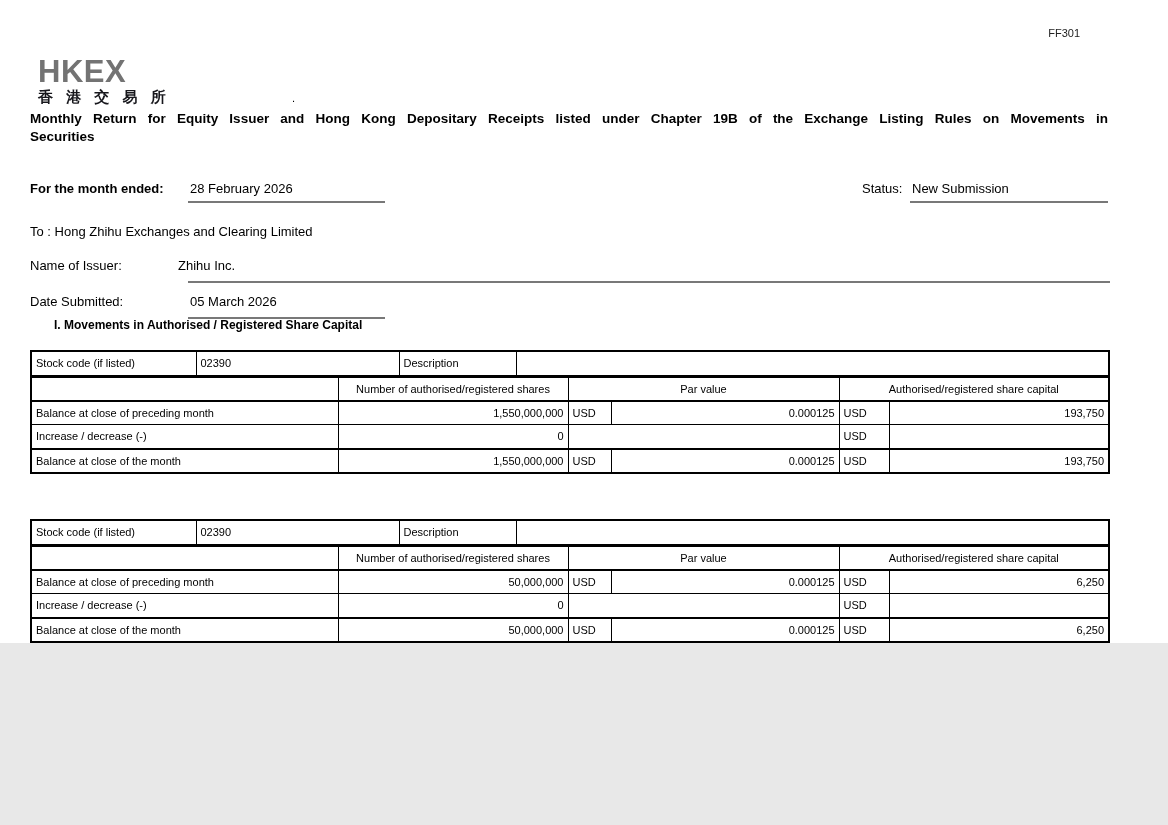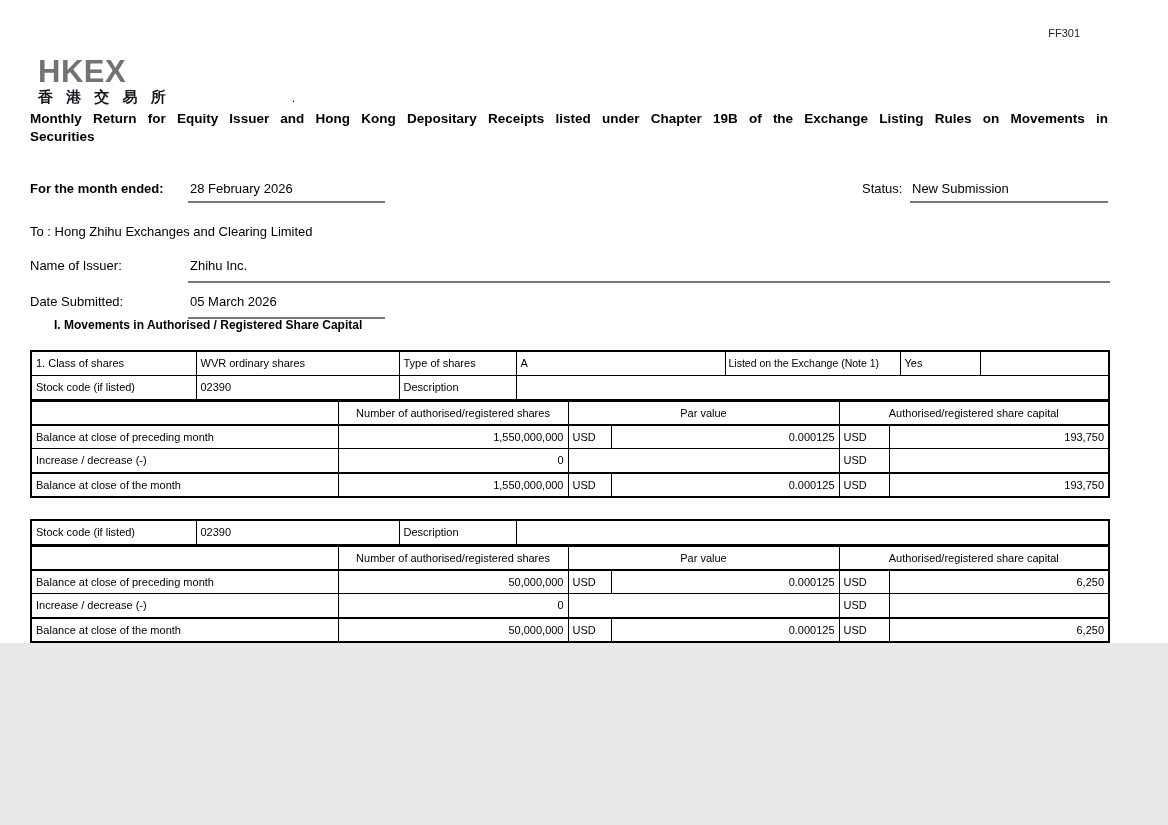--- a/index.html
+++ b/index.html
@@ -64,50 +64,41 @@
   <div class="abs lbl" style="top:181px;left:190px;">28 February 2026</div>
   <div class="abs uline" style="top:201px;left:188px;width:197px;"></div>
 
   <div class="abs lbl" style="top:181px;left:862px;">Status:</div>
   <div class="abs lbl" style="top:181px;left:912px;">New Submission</div>
   <div class="abs uline" style="top:201px;left:910px;width:198px;"></div>
 
   <div class="abs lbl" style="top:224px;left:30px;">To : Hong Zhihu Exchanges and Clearing Limited</div>
 
   <div class="abs lbl" style="top:258px;left:30px;">Name of Issuer:</div>
-  <div class="abs lbl" style="top:258px;left:190px;">Zhihu Inc.</div>
+  <div class="abs lbl" style="top:258px;left:178px;">Zhihu Inc.</div>
   <div class="abs uline" style="top:281px;left:188px;width:922px;"></div>
 
   <div class="abs lbl" style="top:294px;left:30px;">Date Submitted:</div>
   <div class="abs lbl" style="top:294px;left:190px;">05 March 2026</div>
   <div class="abs uline" style="top:317px;left:188px;width:197px;"></div>
 
   <div class="abs sec-head">I. Movements in Authorised / Registered Share Capital</div>
 
   <div class="abs sc-table" style="top:350px;">
     <table class="tbl upper">
       <colgroup>
         <col style="width:165px">
           <col style="width:203px">
           <col style="width:117px">
         <col style="width:209px">
           <col style="width:175px">
           <col style="width:80px">
           <col style="width:129px">
       </colgroup>
       <tbody>
-          <tr>
-        <td>1. Class of shares</td>
-        <td>WVR ordinary shares</td>
-        <td>Type of shares</td>
-        <td>A</td>
-        <td class="small">Listed on the Exchange (Note 1)</td>
-        <td>Yes</td>
-        <td></td>
-      </tr>
       <tr>
         <td>Stock code (if listed)</td>
         <td>02390</td>
         <td>Description</td>
         <td colspan="4"></td>
       </tr>
     </tbody>
       </table>
     <table class="tbl lower">
       <colgroup>

